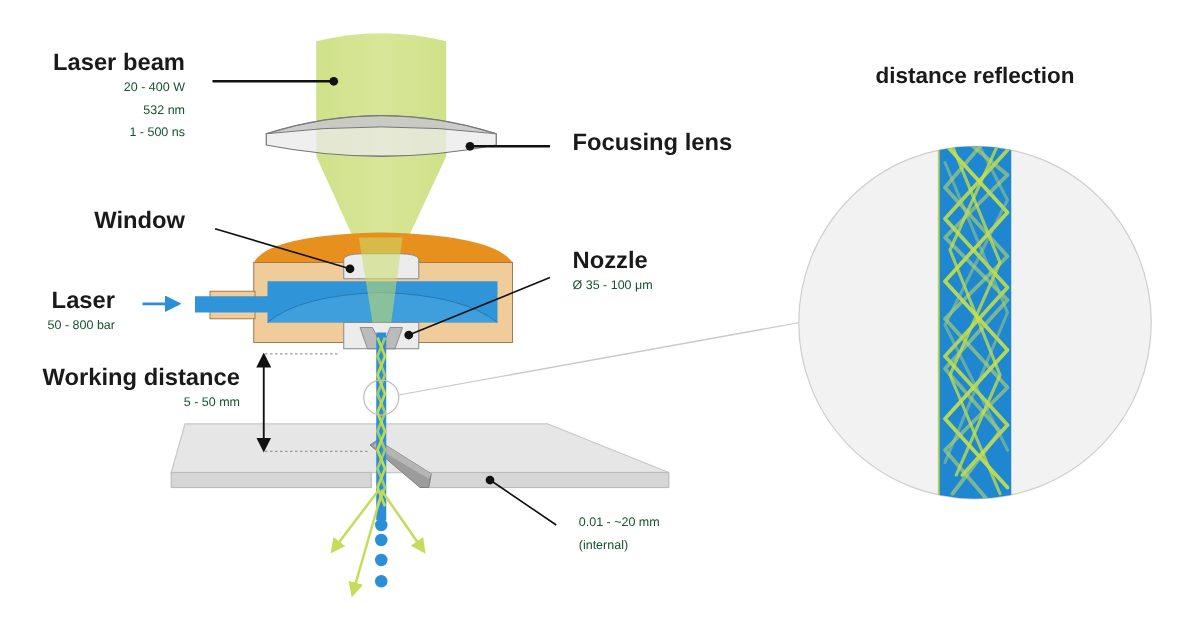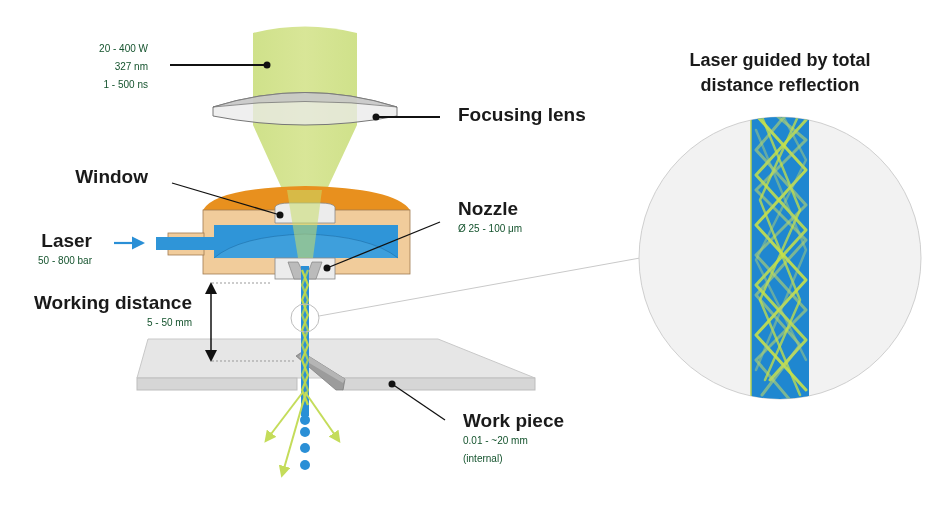--- a/index.html
+++ b/index.html
@@ -133,50 +133,49 @@
         <path d="M800,112 L760,200 L800,300 L765,380" stroke="#c6e04a" stroke-width="2.5" stroke-opacity="0.75"></path>
         <path d="M780,110 L806,160 L756,260 L806,360" stroke="#a9cf7a" stroke-width="2.5" stroke-opacity="0.5"></path>
         <path d="M756,130 L806,250 L756,370" stroke="#a9cf7a" stroke-width="2.5" stroke-opacity="0.5"></path>
       </g>
       <line x1="751" y1="110" x2="751" y2="410" stroke="#b8d250" stroke-width="1.5"></line>
     </g>
   </g>
 </svg>
 
 <div class="lbl right" style="right:804px; top:40px;">
+  <div class="ttl">Laser beam</div>
   <div class="sub">20 - 400 W</div>
-  <div class="sub">327 nm</div>
+  <div class="sub">532 nm</div>
   <div class="sub">1 - 500 ns</div>
 </div>
 
 <div class="lbl" style="left:458px; top:104px;">
   <div class="ttl">Focusing lens</div>
 </div>
 
 <div class="lbl right" style="right:804px; top:166px;">
   <div class="ttl">Window</div>
 </div>
 
 <div class="lbl" style="left:458px; top:198px;">
   <div class="ttl">Nozzle</div>
-  <div class="sub">Ø 25 - 100 μm</div>
+  <div class="sub">Ø 35 - 100 μm</div>
 </div>
 
 <div class="lbl right" style="right:860px; top:230px;">
   <div class="ttl">Laser</div>
   <div class="sub">50 - 800 bar</div>
 </div>
 
 <div class="lbl right" style="right:760px; top:292px;">
   <div class="ttl">Working distance</div>
   <div class="sub">5 - 50 mm</div>
 </div>
 
 <div class="lbl" style="left:463px; top:410px;">
-  <div class="ttl">Work piece</div>
   <div class="sub">0.01 - ~20 mm</div>
   <div class="sub">(internal)</div>
 </div>
 
 <div class="lbl center" style="left:650px; width:260px; top:48px;">
-  <div class="ttl" style="font-size:18px; line-height:25px;">Laser guided by total</div>
   <div class="ttl" style="font-size:18px; line-height:25px;">distance reflection</div>
 </div>
 
 </body></html>

